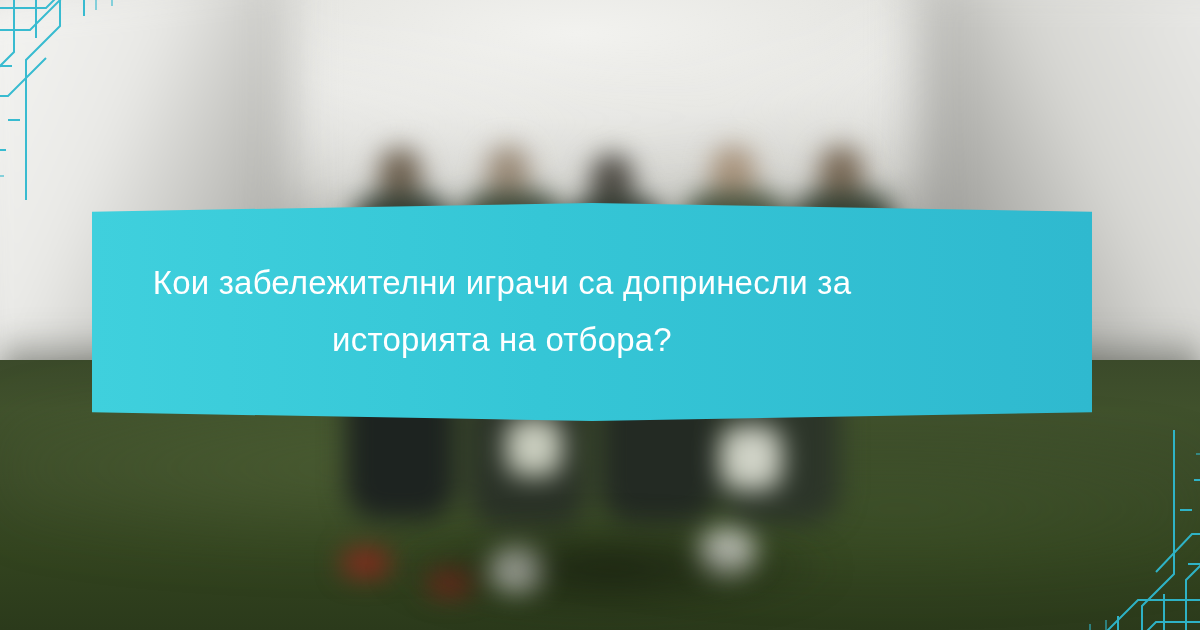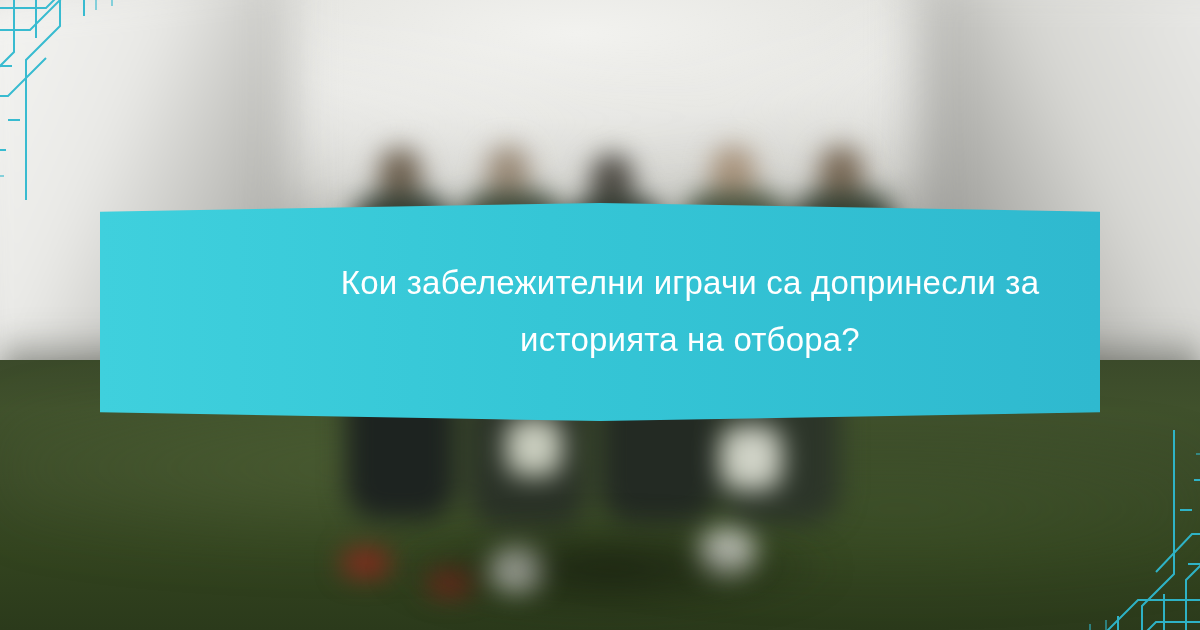--- a/index.html
+++ b/index.html
@@ -101,29 +101,29 @@
   .corner {
     position: absolute;
     pointer-events: none;
   }
   .corner-tl { left: 0; top: 0; }
   .corner-br { right: 0; bottom: 0; }
 
   
   .banner {
     position: absolute;
-    left: 100px;
+    left: 92px;
     top: 203px;
     width: 1000px;
     height: 218px;
     background: linear-gradient(90deg, #3fd0dd 0%, #35c6d6 45%, #2fb9cf 100%);
     clip-path: polygon(0% 4%, 50% 0%, 100% 4%, 100% 96%, 50% 100%, 0% 96%);
     display: flex;
     align-items: center;
-    justify-content: flex-end;
+    justify-content: flex-start;
     box-shadow: 0 6px 26px rgba(0,0,0,0.25);
   }
   .banner-title {
     color: #ffffff;
     font-size: 33px;
     line-height: 1.72;
     font-weight: 400;
     text-align: center;
     max-width: 820px;
     letter-spacing: 0.2px;

